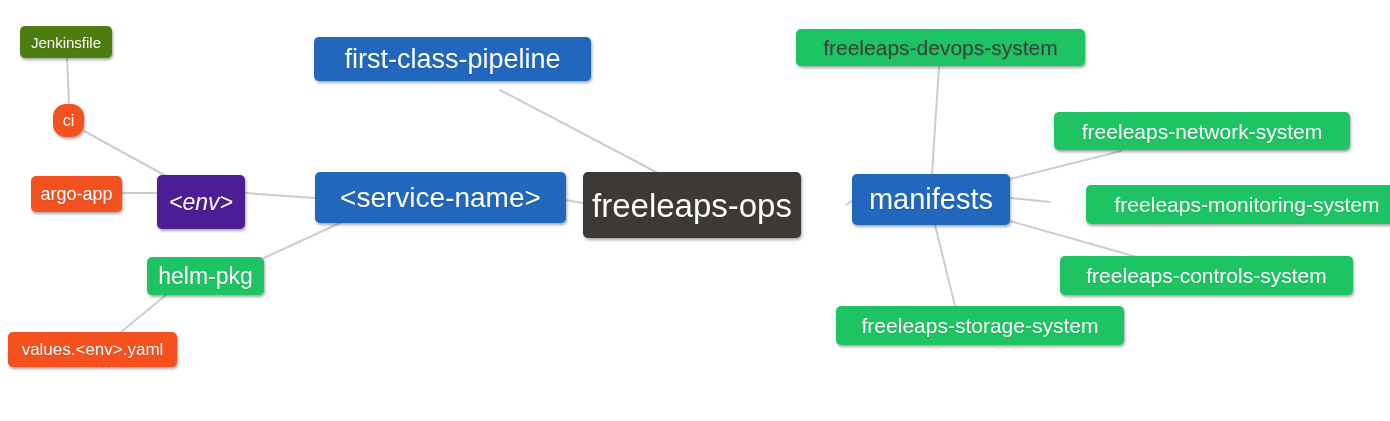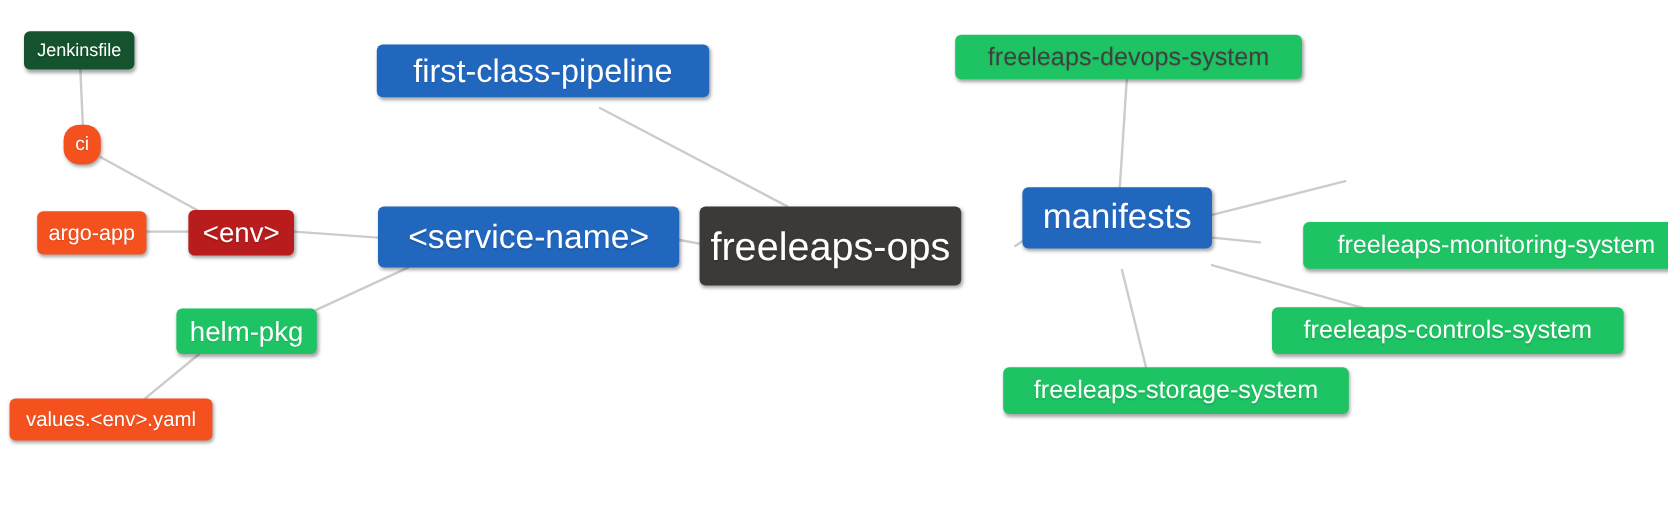--- a/index.html
+++ b/index.html
@@ -53,27 +53,28 @@
       <line x1="500" y1="90" x2="656" y2="172" stroke="#cccccc" stroke-width="2" stroke-linecap="round"></line>
       <line x1="566" y1="200" x2="583" y2="203" stroke="#cccccc" stroke-width="2" stroke-linecap="round"></line>
       <line x1="846" y1="205" x2="852" y2="201" stroke="#cccccc" stroke-width="2" stroke-linecap="round"></line>
       <line x1="932" y1="174" x2="939" y2="66" stroke="#cccccc" stroke-width="2" stroke-linecap="round"></line>
       <line x1="1010" y1="179" x2="1121" y2="151" stroke="#cccccc" stroke-width="2" stroke-linecap="round"></line>
       <line x1="1010" y1="198" x2="1050" y2="202" stroke="#cccccc" stroke-width="2" stroke-linecap="round"></line>
       <line x1="1010" y1="221" x2="1137" y2="257" stroke="#cccccc" stroke-width="2" stroke-linecap="round"></line>
       <line x1="935" y1="225" x2="955" y2="306" stroke="#cccccc" stroke-width="2" stroke-linecap="round"></line>
     </svg>
 
-<div class="node" style="left: 20px; top: 26px; width: 92px; height: 32px; font-size: 15px; background: #14532d; color: rgb(255, 255, 255);">Jenkinsfile</div>
+<div class="node" style="left: 20px; top: 26px; width: 92px; height: 32px; font-size: 15px; background: #4d7c0f; color: rgb(255, 255, 255);">Jenkinsfile</div>
     <div class="node" style="left: 53px; top: 104px; width: 31px; height: 33px; font-size: 16px; background: rgb(244, 81, 30); color: rgb(255, 255, 255); border-radius: 13px;">ci</div>
     <div class="node" style="left: 31px; top: 176px; width: 91px; height: 36px; font-size: 18px; background: rgb(244, 81, 30); color: rgb(255, 255, 255);">argo-app</div>
-    <div class="node" style="left: 157px; top: 175px; width: 88px; height: 38px; font-size: 23px; background: #b91c1c; color: rgb(255, 255, 255);">&lt;env&gt;</div>
+    <div class="node" style="left: 157px; top: 175px; width: 88px; height: 54px; font-size: 23px; background: #4c1d95; color: rgb(255, 255, 255); font-style: italic;">&lt;env&gt;</div>
     <div class="node" style="left: 147px; top: 257px; width: 117px; height: 38px; font-size: 23px; background: rgb(30, 196, 99); color: rgb(255, 255, 255); text-align: center;">helm-pkg</div>
     <div class="node" style="left: 8px; top: 332px; width: 169px; height: 35px; font-size: 17px; background: rgb(244, 81, 30); color: rgb(255, 255, 255);">values.&lt;env&gt;.yaml</div>
     <div class="node" style="left: 314px; top: 37px; width: 277px; height: 44px; font-size: 27px; background: rgb(34, 103, 190); color: rgb(255, 255, 255);">first-class-pipeline</div>
     <div class="node" style="left: 315px; top: 172px; width: 251px; height: 51px; font-size: 28px; background: rgb(34, 103, 190); color: rgb(255, 255, 255);">&lt;service-name&gt;</div>
     <div class="node" style="left: 583px; top: 172px; width: 218px; height: 66px; font-size: 33px; background: rgb(60, 57, 55); color: rgb(255, 255, 255);">freeleaps-ops</div>
-    <div class="node" style="left: 852px; top: 156px; width: 158px; height: 51px; font-size: 29px; background: rgb(34, 103, 190); color: rgb(255, 255, 255);">manifests</div>
+    <div class="node" style="left: 852px; top: 174px; width: 158px; height: 51px; font-size: 29px; background: rgb(34, 103, 190); color: rgb(255, 255, 255);">manifests</div>
     <div class="node" style="left: 796px; top: 29px; width: 289px; height: 37px; font-size: 21px; background: rgb(30, 196, 99); color: #404040;">freeleaps-devops-system</div>
+    <div class="node" style="left: 1054px; top: 112px; width: 296px; height: 38px; font-size: 21px; background: rgb(30, 196, 99); color: rgb(255, 255, 255);">freeleaps-network-system</div>
     <div class="node" style="left: 1050px; top: 185px; width: 322px; height: 39px; font-size: 21px; background: rgb(30, 196, 99); color: rgb(255, 255, 255); margin-left: 36px;">freeleaps-monitoring-system</div>
     <div class="node" style="left: 1060px; top: 256px; width: 293px; height: 39px; font-size: 21px; background: rgb(30, 196, 99); color: rgb(255, 255, 255);">freeleaps-controls-system</div>
     <div class="node" style="left: 815px; top: 306px; width: 288px; height: 39px; font-size: 21px; background: rgb(30, 196, 99); color: rgb(255, 255, 255); margin-left: 21px;">freeleaps-storage-system</div>
   </div>
 
 </body></html>

